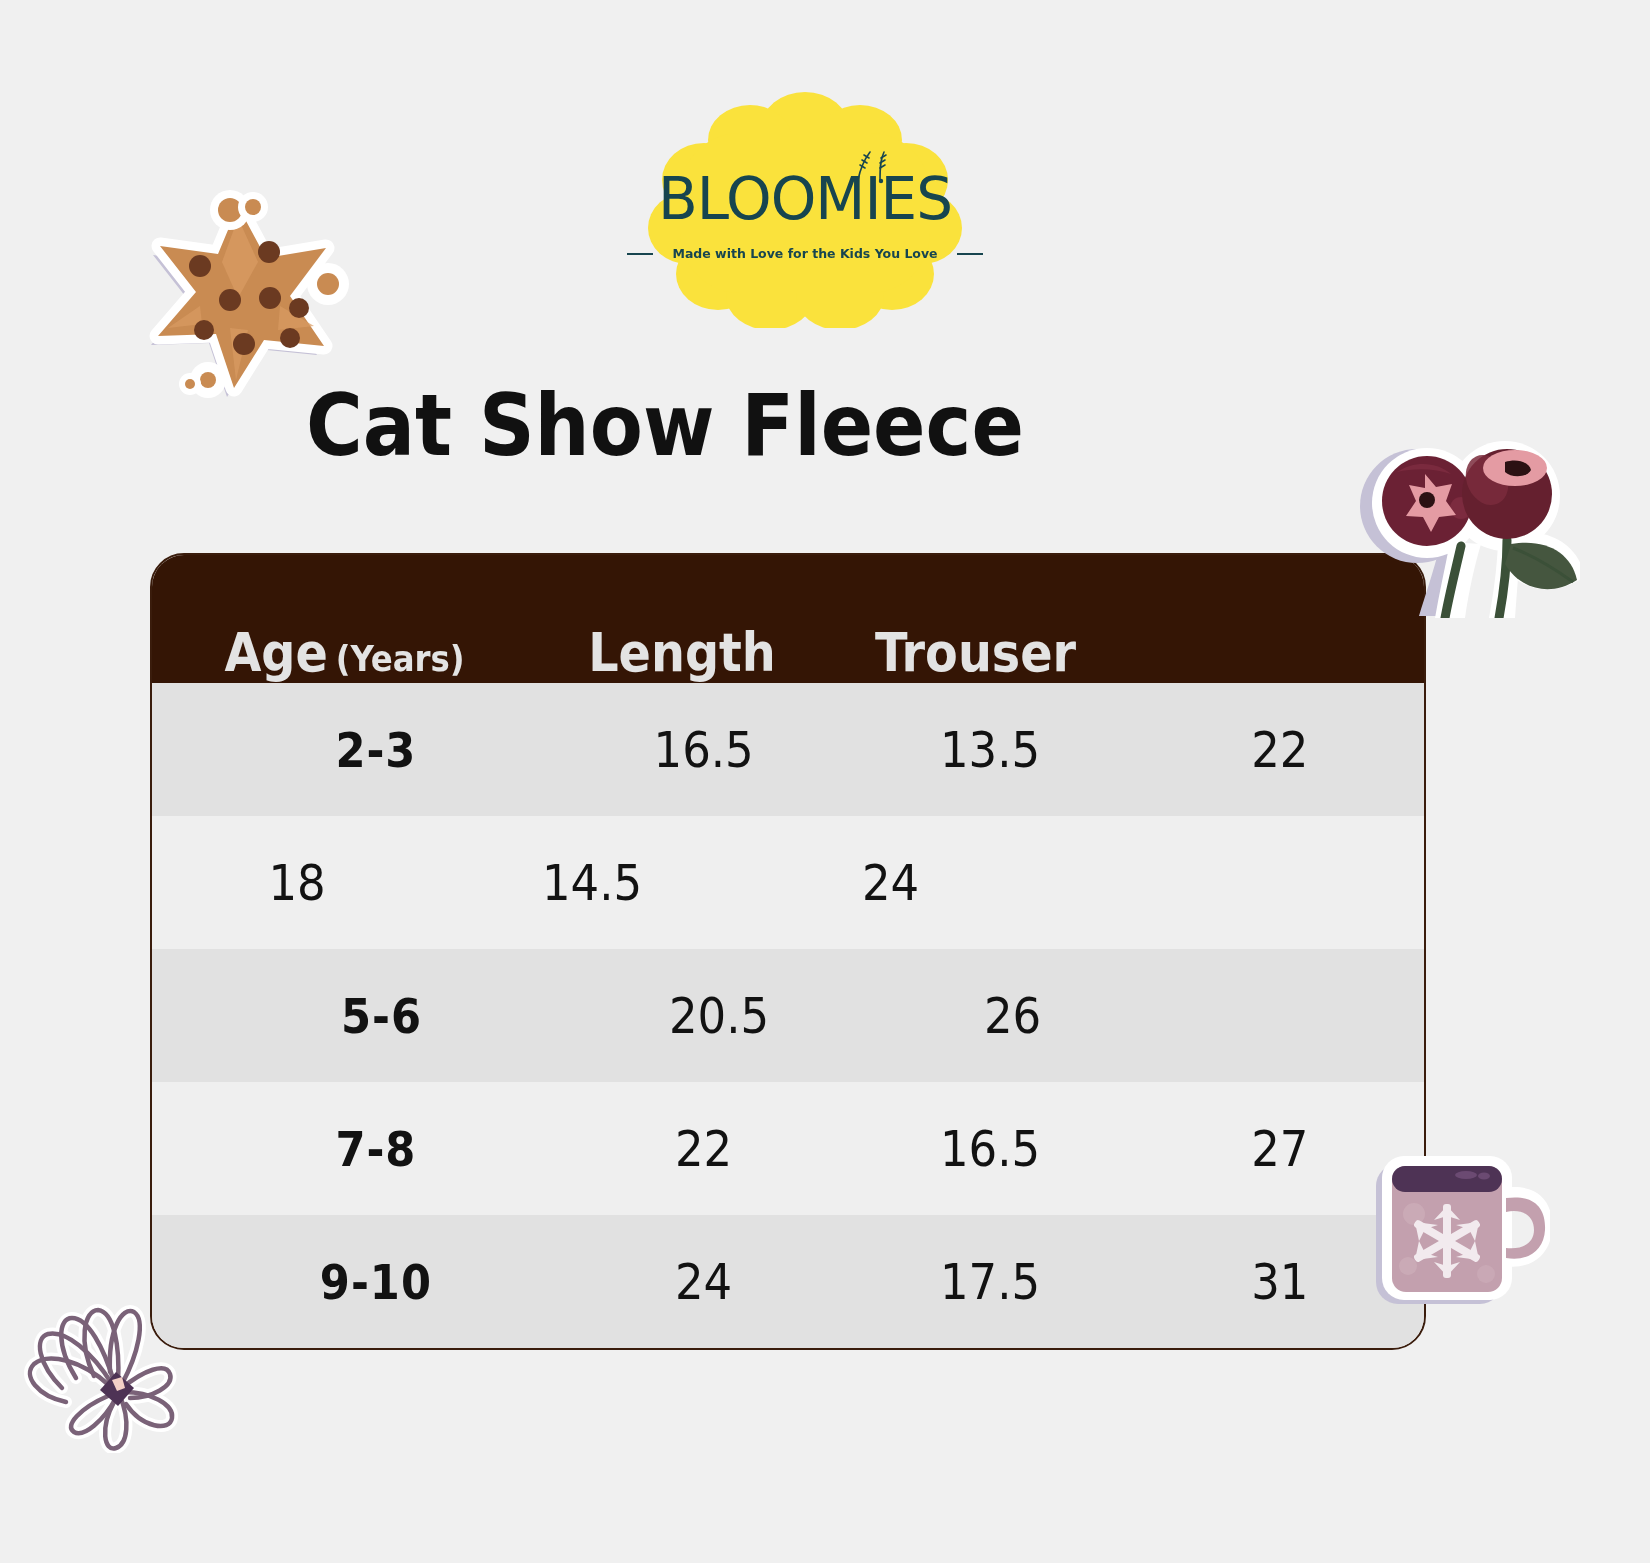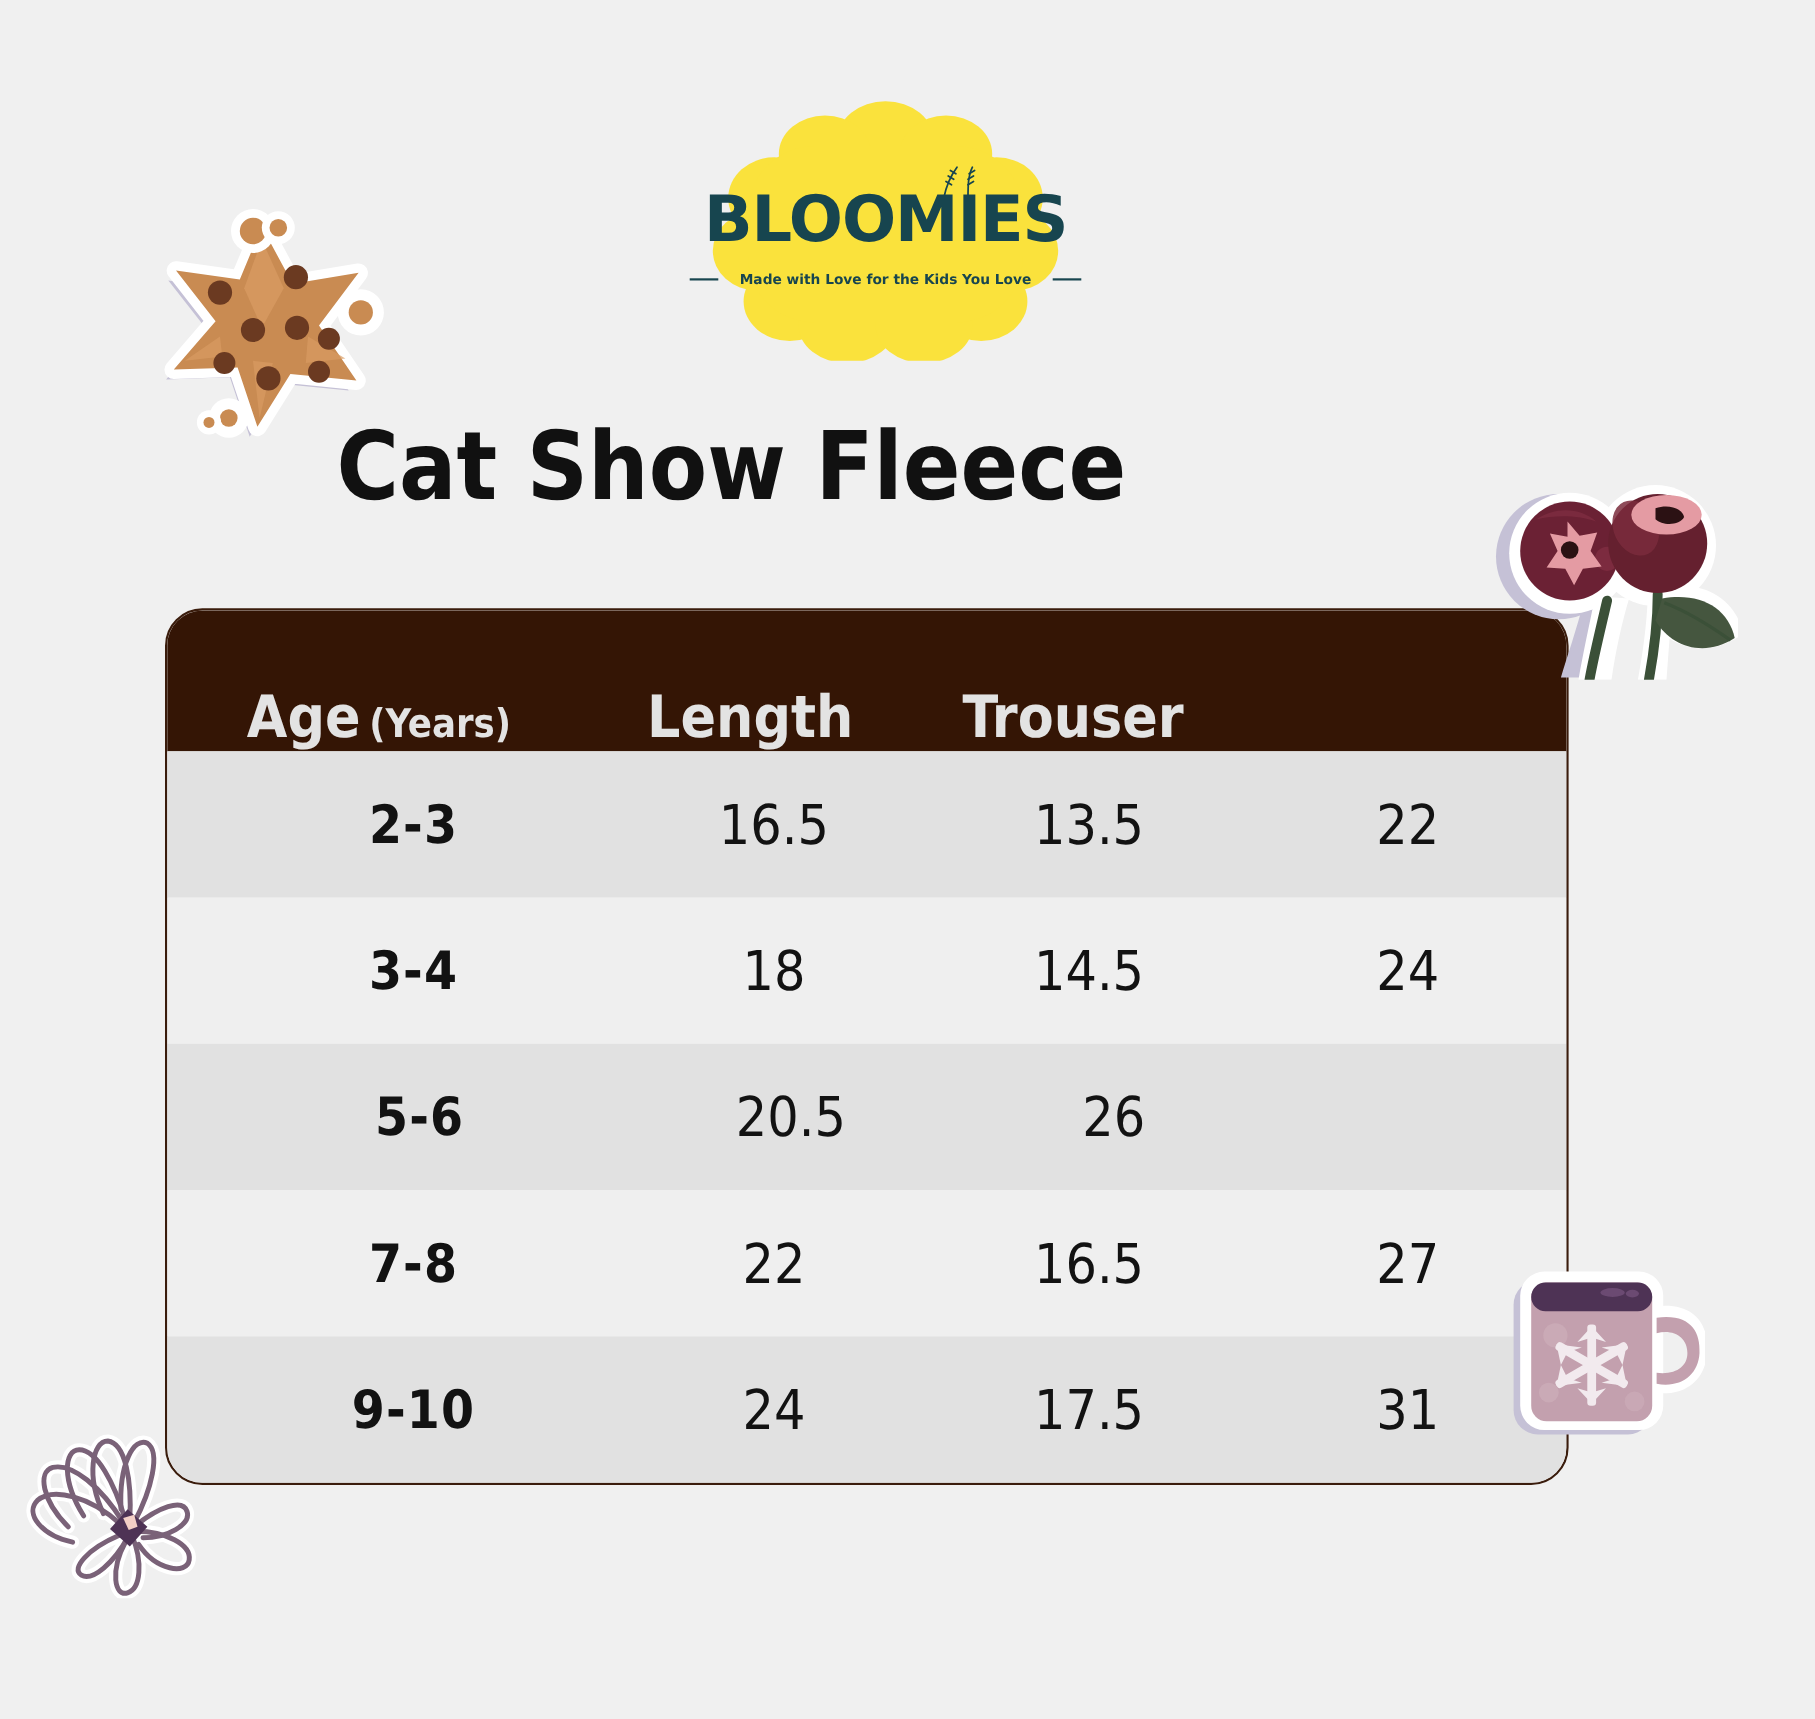--- a/index.html
+++ b/index.html
@@ -28,21 +28,21 @@
     left: 0; top: 0;
     width: 330px; height: 240px;
   }
   .logo-text {
     position: absolute;
     left: 0;
     top: 82px;
     width: 330px;
     text-align: center;
     font-family: "DejaVu Sans", sans-serif;
-    font-weight: bold;
+    font-weight: normal;
     font-size: 58px;
     letter-spacing: -1px;
     color: #17454F;
     line-height: 1;
   }
   .logo-sprig {
     position: absolute;
     left: 210px;
     top: 58px;
     width: 42px;
@@ -205,21 +205,20 @@
   </div>
 
   <div class="trow shade">
     <div class="cell c-age age">2-3</div>
     <div class="cell c-length">16.5</div>
     <div class="cell c-chest">13.5</div>
     <div class="cell c-trouser">22</div>
   </div>
 
   <div class="trow plain">
-    <div class="cell c-age age">3-4</div>
     <div class="cell c-length">18</div>
     <div class="cell c-chest">14.5</div>
     <div class="cell c-trouser">24</div>
   </div>
 
   <div class="trow shade">
     <div class="cell c-age age">5-6</div>
     <div class="cell c-length">20.5</div>
     <div class="cell c-trouser">26</div>
   </div>

